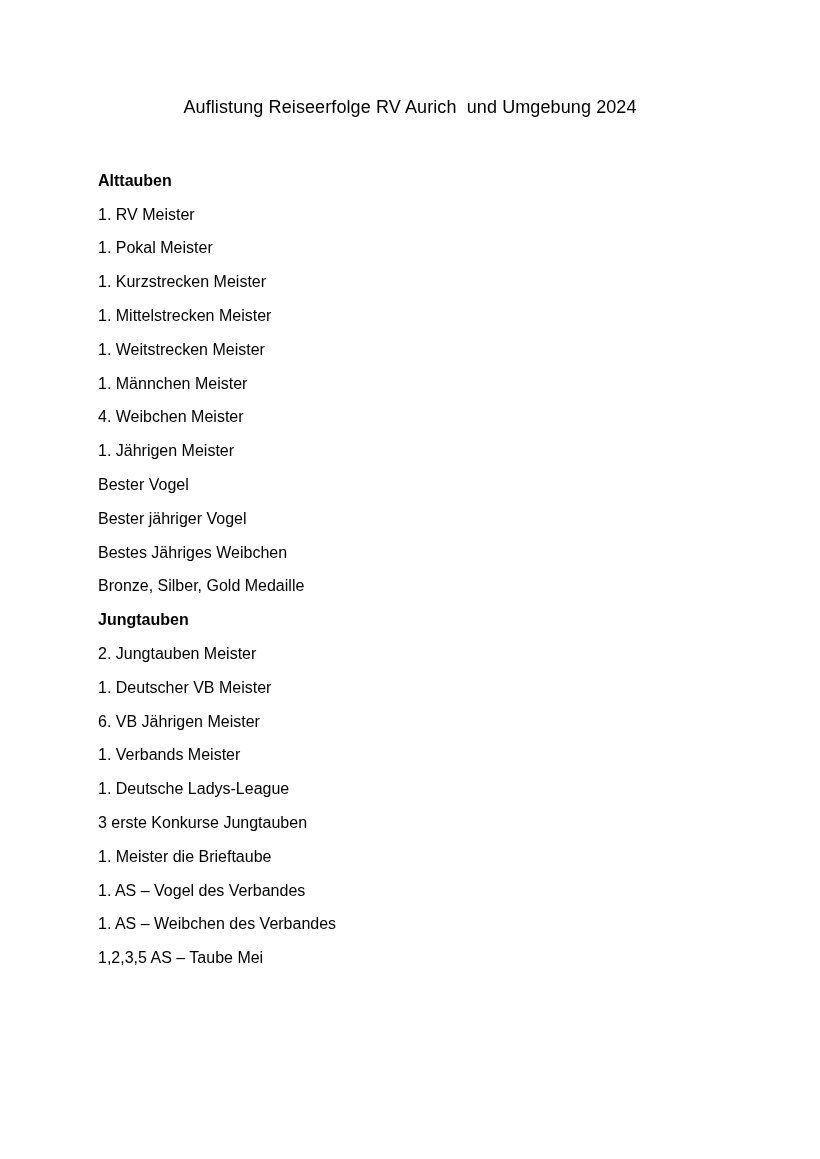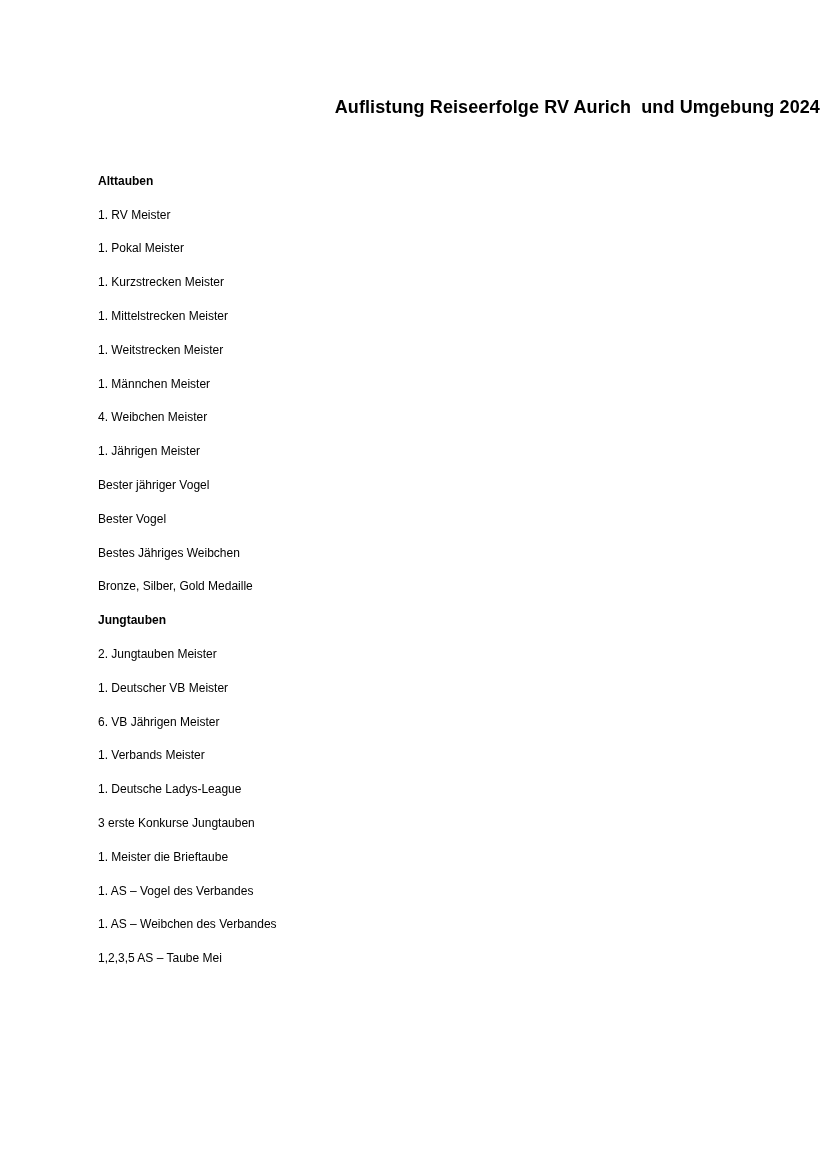--- a/index.html
+++ b/index.html
@@ -14,37 +14,37 @@
     height: 1159px;
     background: #ffffff;
     color: #000000;
     font-family: "Liberation Sans", "DejaVu Sans", sans-serif;
     overflow: hidden;
     box-sizing: border-box;
   }
   .doc-title {
     padding-top: 96px;
     margin: 0;
-    text-align: right;
+    text-align: center;
     font-size: 18px;
     line-height: 22px;
-    font-weight: bold;
+    font-weight: normal;
     white-space: pre-wrap; 
     letter-spacing: 0.1px;
   }
   .content {
     margin-top: 46px;
     margin-left: 98px;
     margin-right: 60px;
   }
   .line {
     height: 33.8px;
     display: flex;
     align-items: center;
-    font-size: 12px;
+    font-size: 16px;
     white-space: pre-wrap;
   }
   .heading {
     font-weight: bold;
   }
 </style>
 </head>
 <body>
 
 <div class="page">
@@ -54,22 +54,22 @@
 
     <div class="line heading">Alttauben</div>
     <div class="line">1. RV Meister</div>
     <div class="line">1. Pokal Meister</div>
     <div class="line">1. Kurzstrecken Meister</div>
     <div class="line">1. Mittelstrecken Meister</div>
     <div class="line">1. Weitstrecken Meister</div>
     <div class="line">1. Männchen Meister</div>
     <div class="line">4. Weibchen Meister</div>
     <div class="line">1. Jährigen Meister</div>
+    <div class="line">Bester Vogel</div>
     <div class="line">Bester jähriger Vogel</div>
-    <div class="line">Bester Vogel</div>
     <div class="line">Bestes Jähriges Weibchen</div>
     <div class="line">Bronze, Silber, Gold Medaille</div>
 
     <div class="line heading">Jungtauben</div>
     <div class="line">2. Jungtauben Meister</div>
     <div class="line">1. Deutscher VB Meister</div>
     <div class="line">6. VB Jährigen Meister</div>
     <div class="line">1. Verbands Meister</div>
     <div class="line">1. Deutsche Ladys-League</div>
     <div class="line">3 erste Konkurse Jungtauben</div>

